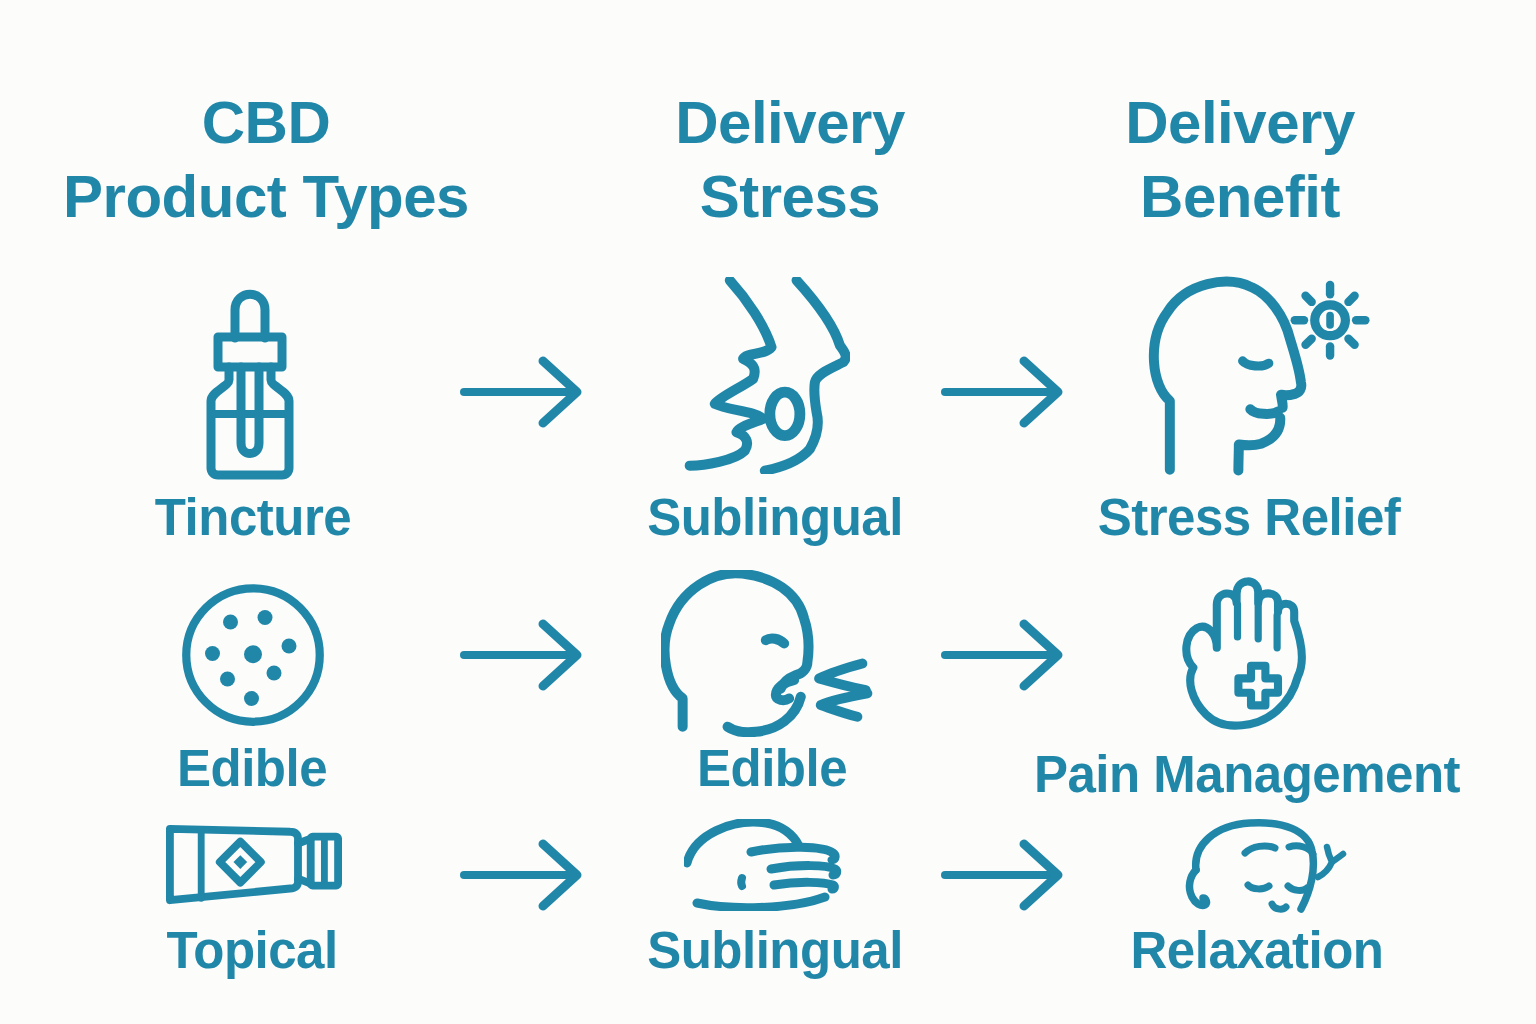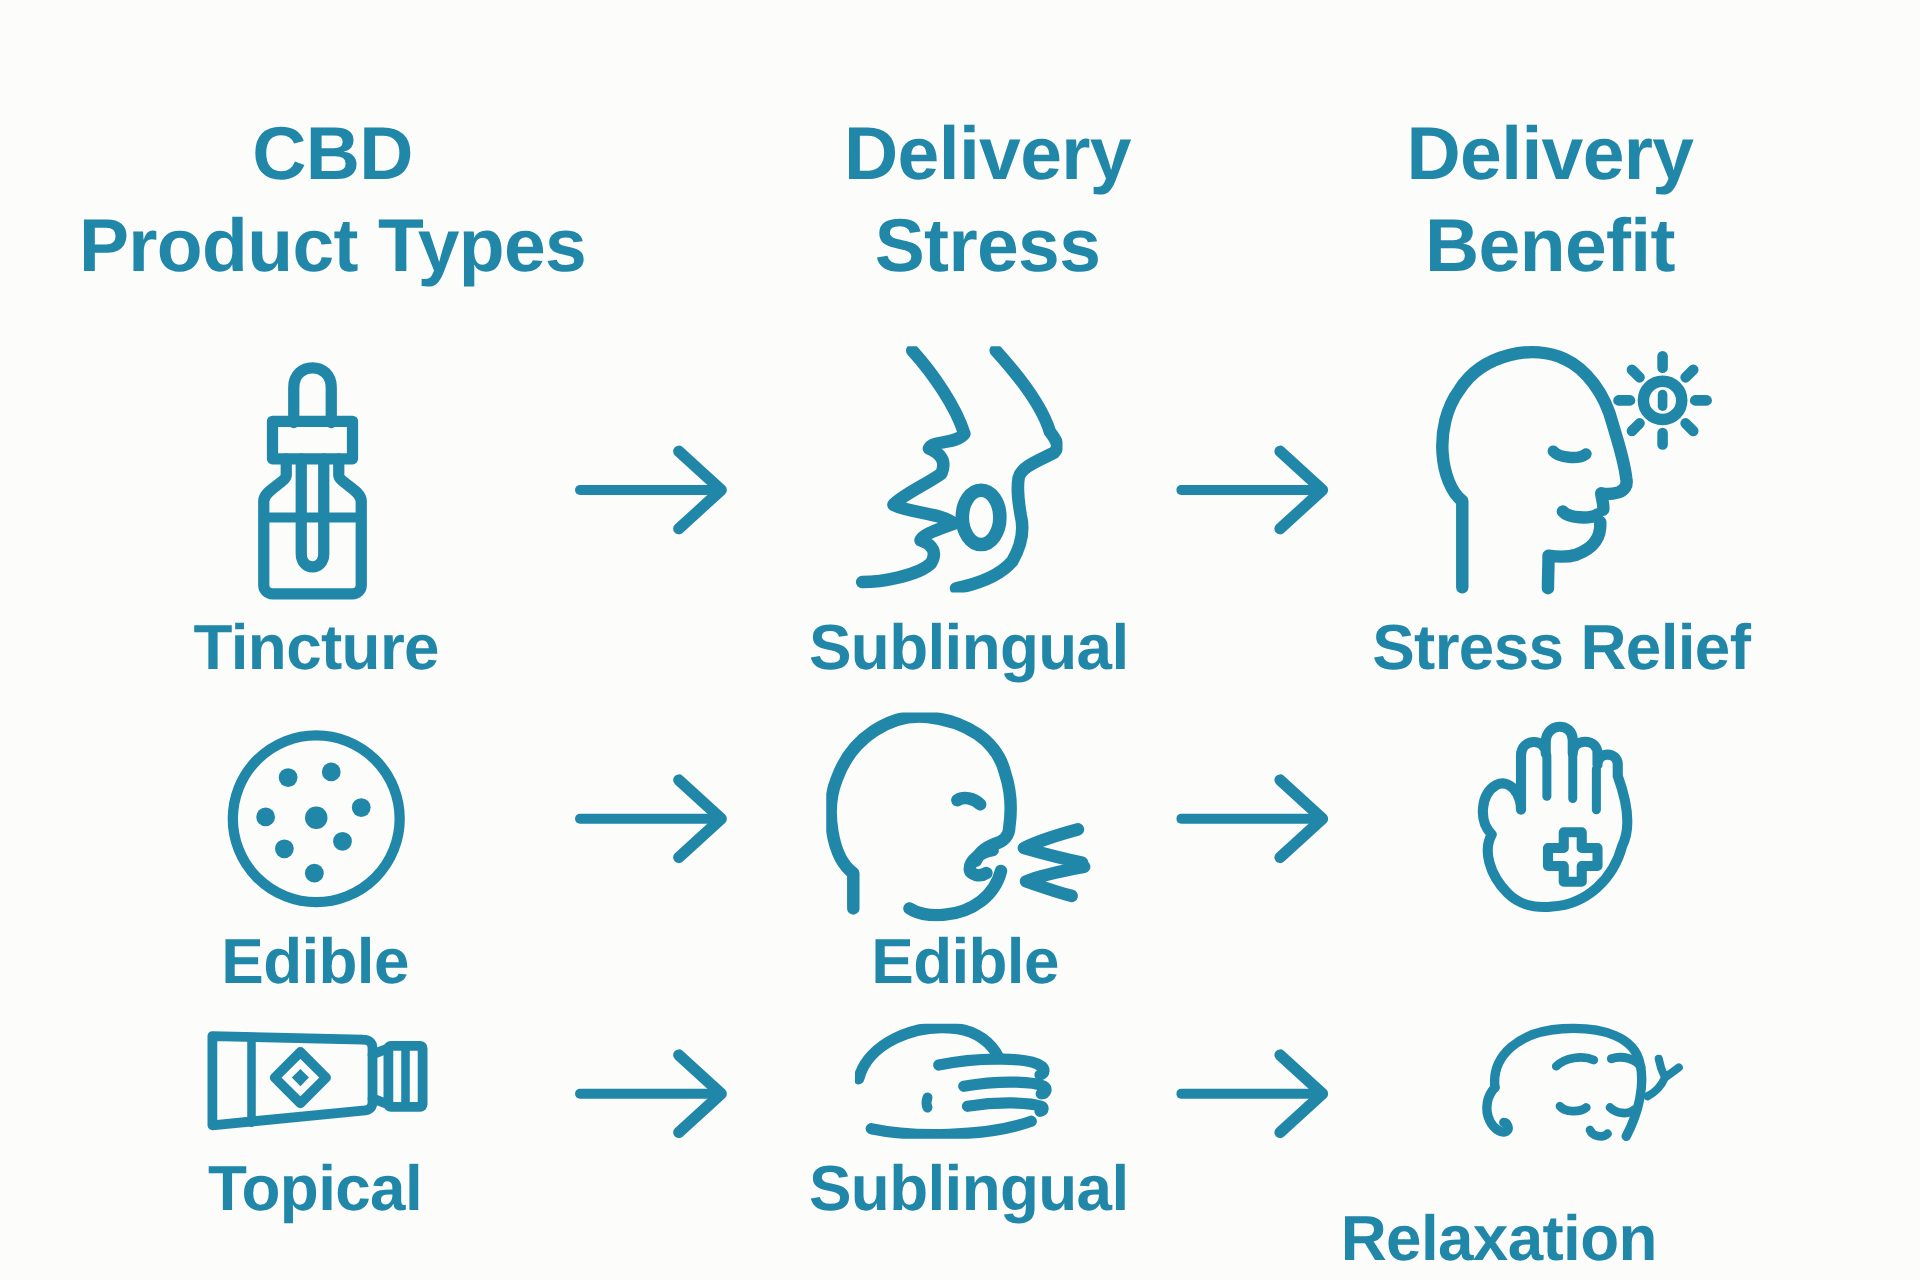--- a/index.html
+++ b/index.html
@@ -160,18 +160,19 @@
     <path class="stroke" stroke-width="8" d="M4,42 H113"></path>
       <path class="stroke" stroke-width="9" d="M83,11 L117,42 L83,73"></path>
   </svg>
 
   <div class="abs center-x item-label" style="left:253px; top:489px;">Tincture</div>
   <div class="abs center-x item-label" style="left:775px; top:489px;">Sublingual</div>
   <div class="abs center-x item-label" style="left:1249px; top:489px;"><span>Stress </span><span class="italic">Relief</span></div>
 
   <div class="abs center-x item-label" style="left:252px; top:740px;">Edible</div>
   <div class="abs center-x item-label" style="left:772px; top:740px;">Edible</div>
+  <div class="abs center-x item-label" style="left:1247px; top:746px;">Pain Management</div>
 
   <div class="abs center-x item-label" style="left:252px; top:922px;">Topical</div>
   <div class="abs center-x item-label" style="left:775px; top:922px;">Sublingual</div>
-  <div class="abs center-x item-label" style="left:1199px; top:922px;margin-top:40px;">Relaxation</div>
+  <div class="abs center-x item-label" style="left:1257px; top:922px;">Relaxation</div>
 
 </div>
 
 </body></html>

